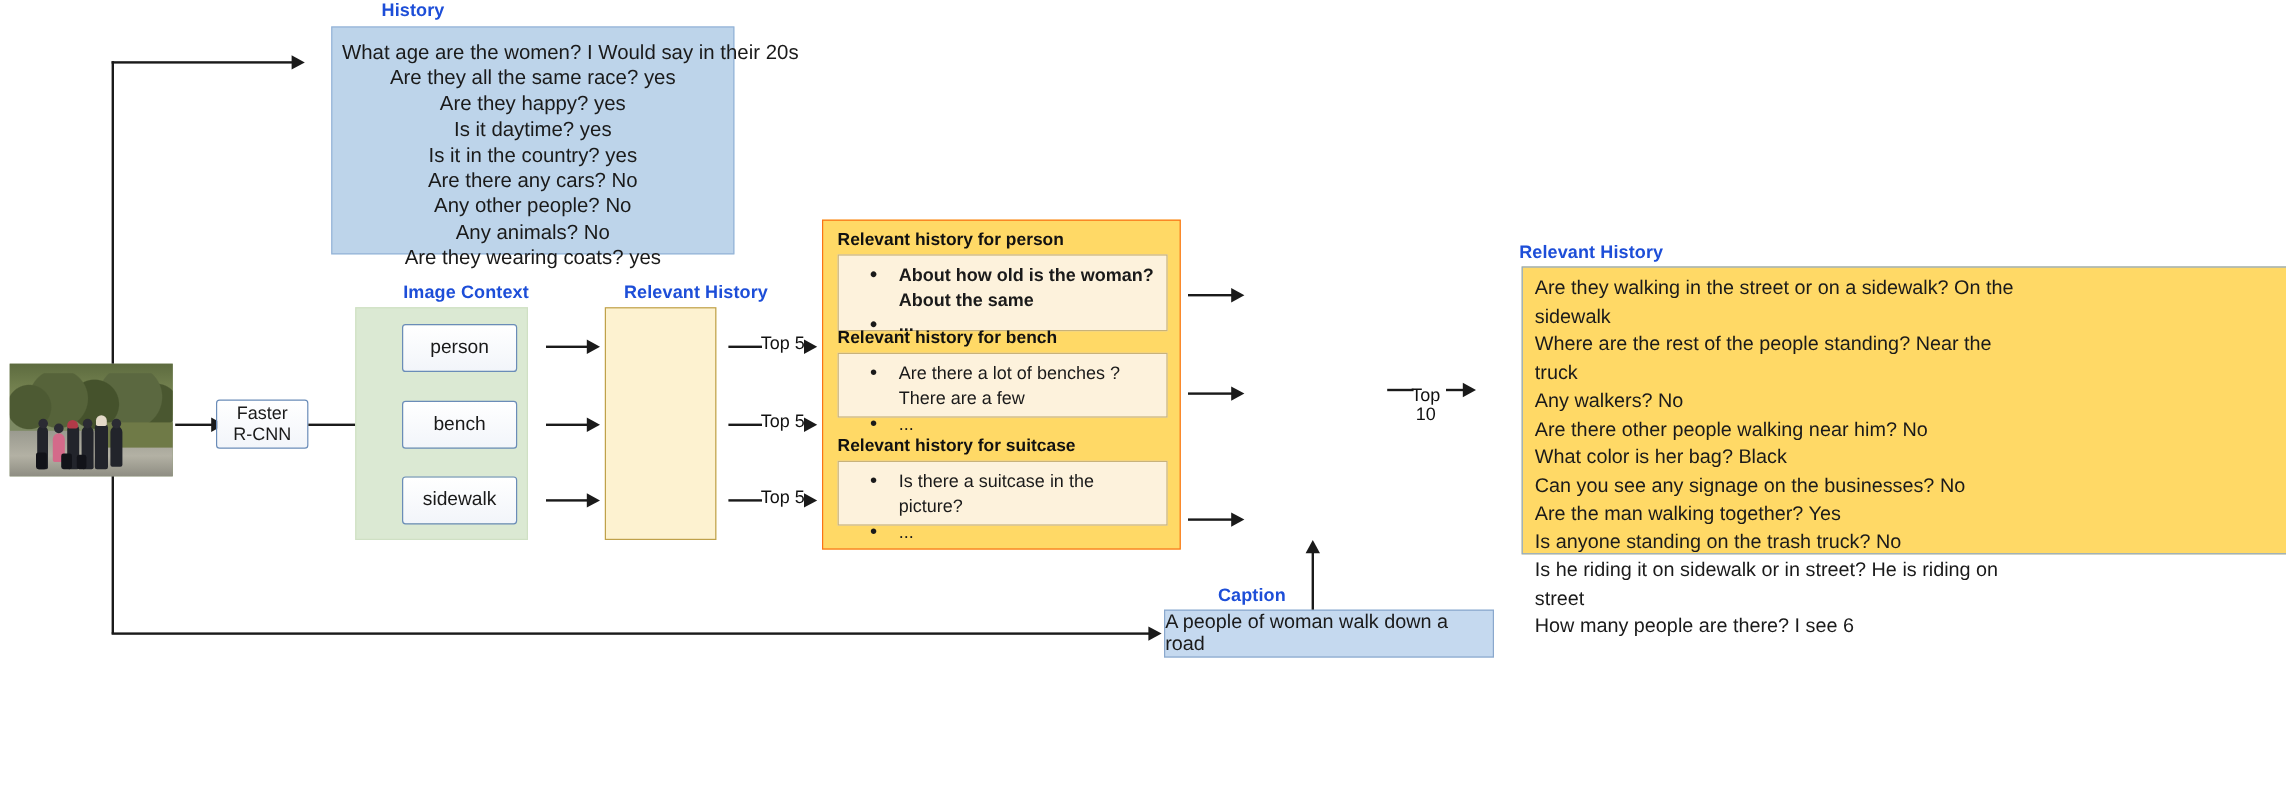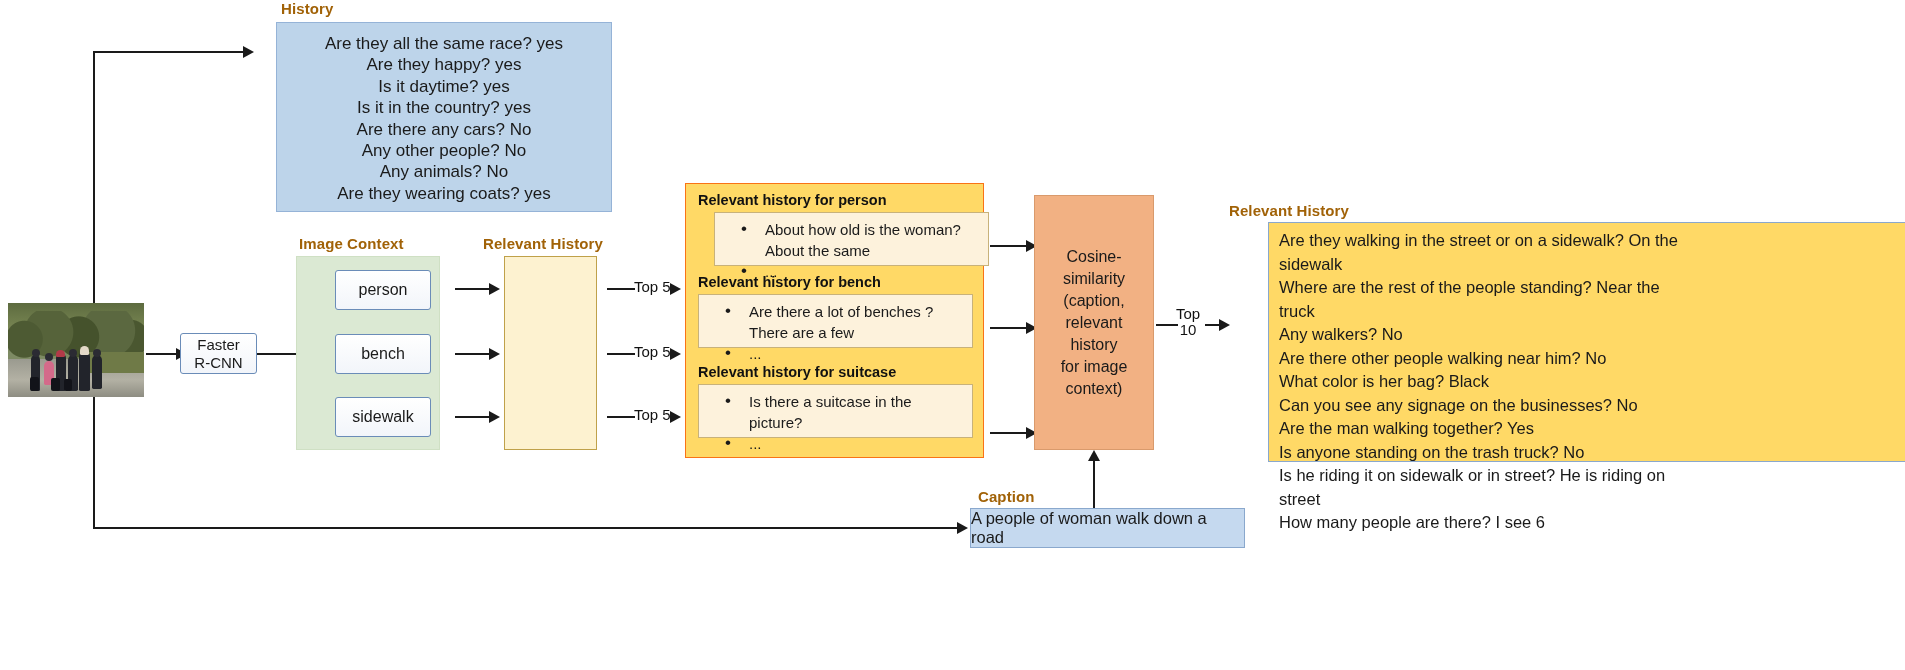--- a/index.html
+++ b/index.html
@@ -8,21 +8,21 @@
     background:#ffffff;
     font-family:"Liberation Sans", sans-serif;
     color:#111111;
     overflow:hidden;
     position:relative;
   }
   .stage{position:relative;width:1905px;height:670px;}
   .abs{position:absolute;box-sizing:border-box;}
 
   .caption-label{
-    font-size:15px;font-weight:bold;color:#a16207;letter-spacing:0.1px;
+    font-size:15px;font-weight:bold;color:#1d4ed8;letter-spacing:0.1px;margin-left:37px;
   }
 
   
   .box-blue{
     background:#bdd4ea;border:1px solid #95b3d7;
   }
   .box-green{
     background:#dbe9d3;border:1px solid #cfe0c4;
   }
   .box-white{
@@ -126,20 +126,21 @@
 </style>
 </head>
 <body>
 
 <div class="stage">
 
   <div class="abs caption-label" style="left:281px;top:0px;">History</div>
 
   <div class="abs box-blue" id="history-box" style="left:276px;top:22px;width:336px;height:190px;">
     <div class="history-text">
+      <div>What age are the women? I Would say in their 20s</div>
       <div>Are they all the same race? yes</div>
       <div>Are they happy? yes</div>
       <div>Is it daytime? yes</div>
       <div>Is it in the country? yes</div>
       <div>Are there any cars? No</div>
       <div>Any other people? No</div>
       <div>Any animals? No</div>
       <div>Are they wearing coats? yes</div>
     </div>
   </div>
@@ -220,21 +221,21 @@
   <div class="abs topk" style="left:634px;top:343px;">Top 5</div>
   <div class="arrowhead ah-right abs" style="left:670px;top:348px;"></div>
 
   <div class="line abs" style="left:607px;top:416px;width:28px;height:2px;"></div>
   <div class="abs topk" style="left:634px;top:406px;">Top 5</div>
   <div class="arrowhead ah-right abs" style="left:670px;top:411px;"></div>
 
   <div class="abs box-yellow-strong" style="left:685px;top:183px;width:299px;height:275px;">
 
     <div class="abs rh-section-title" style="left:0px;top:8px;">Relevant history for person</div>
-    <div class="abs box-inner-cream" style="left:28px;top:28px;width:275px;height:54px;">
+    <div class="abs box-inner-cream" style="left:12px;top:28px;width:275px;height:64px;font-weight:bold;">
       <ul class="bullets">
         <li>About how old is the woman? About the same</li>
         <li>...</li>
       </ul>
     </div>
 
     <div class="abs rh-section-title" style="left:0px;top:90px;">Relevant history for bench</div>
     <div class="abs box-inner-cream" style="left:12px;top:110px;width:275px;height:54px;">
       <ul class="bullets">
         <li>Are there a lot of benches ? There are a few</li>
@@ -251,34 +252,23 @@
     </div>
   </div>
 
   <div class="line abs" style="left:990px;top:245px;width:38px;height:2px;"></div>
   <div class="arrowhead ah-right abs" style="left:1026px;top:240px;"></div>
   <div class="line abs" style="left:990px;top:327px;width:38px;height:2px;"></div>
   <div class="arrowhead ah-right abs" style="left:1026px;top:322px;"></div>
   <div class="line abs" style="left:990px;top:432px;width:38px;height:2px;"></div>
   <div class="arrowhead ah-right abs" style="left:1026px;top:427px;"></div>
 
-  <div class="abs box-orange" style="left:1034px;top:195px;width:120px;height:255px;">
-    <div class="cosine-text">
-      <div>
-        <div>Cosine-similarity</div>
-        <div>(caption,</div>
-        <div>relevant history</div>
-        <div>for image</div>
-        <div>context)</div>
-      </div>
-    </div>
-  </div>
 
   <div class="line abs" style="left:1156px;top:324px;width:22px;height:2px;"></div>
-  <div class="abs topk" style="left:1176px;top:306px;text-align:center;line-height:16px;">
+  <div class="abs topk" style="left:1176px;top:322px;text-align:center;line-height:16px;">
     <div>Top</div>
     <div>10</div>
   </div>
   <div class="line abs" style="left:1205px;top:324px;width:16px;height:2px;"></div>
   <div class="arrowhead ah-right abs" style="left:1219px;top:319px;"></div>
 
   <div class="abs caption-label" style="left:1229px;top:202px;">Relevant History</div>
 
   <div class="abs box-yellow" style="left:1228px;top:222px;width:660px;height:240px;">
     <div class="relhist-out">

